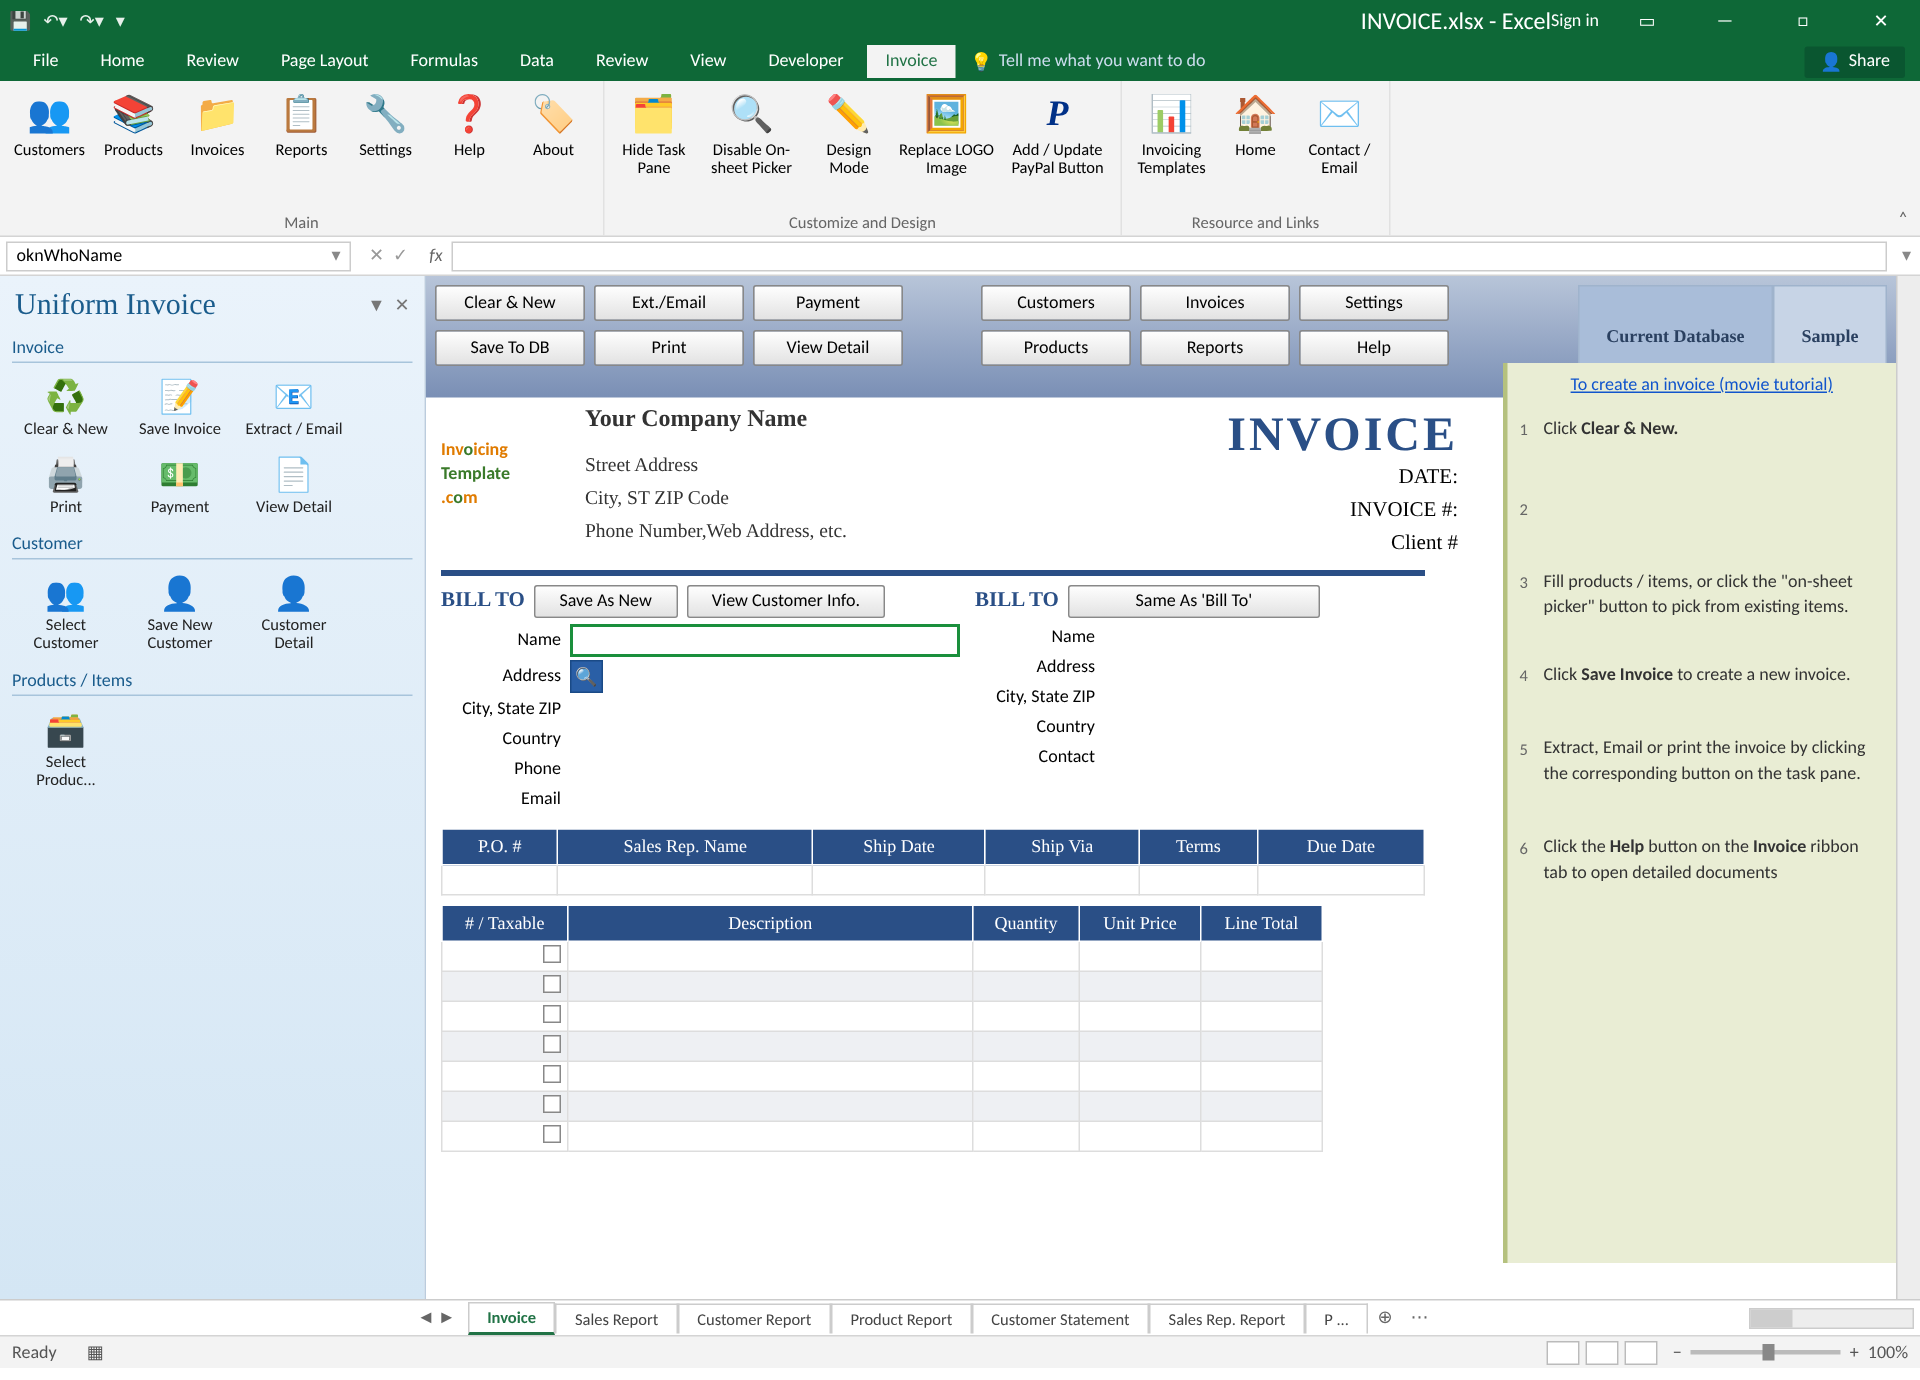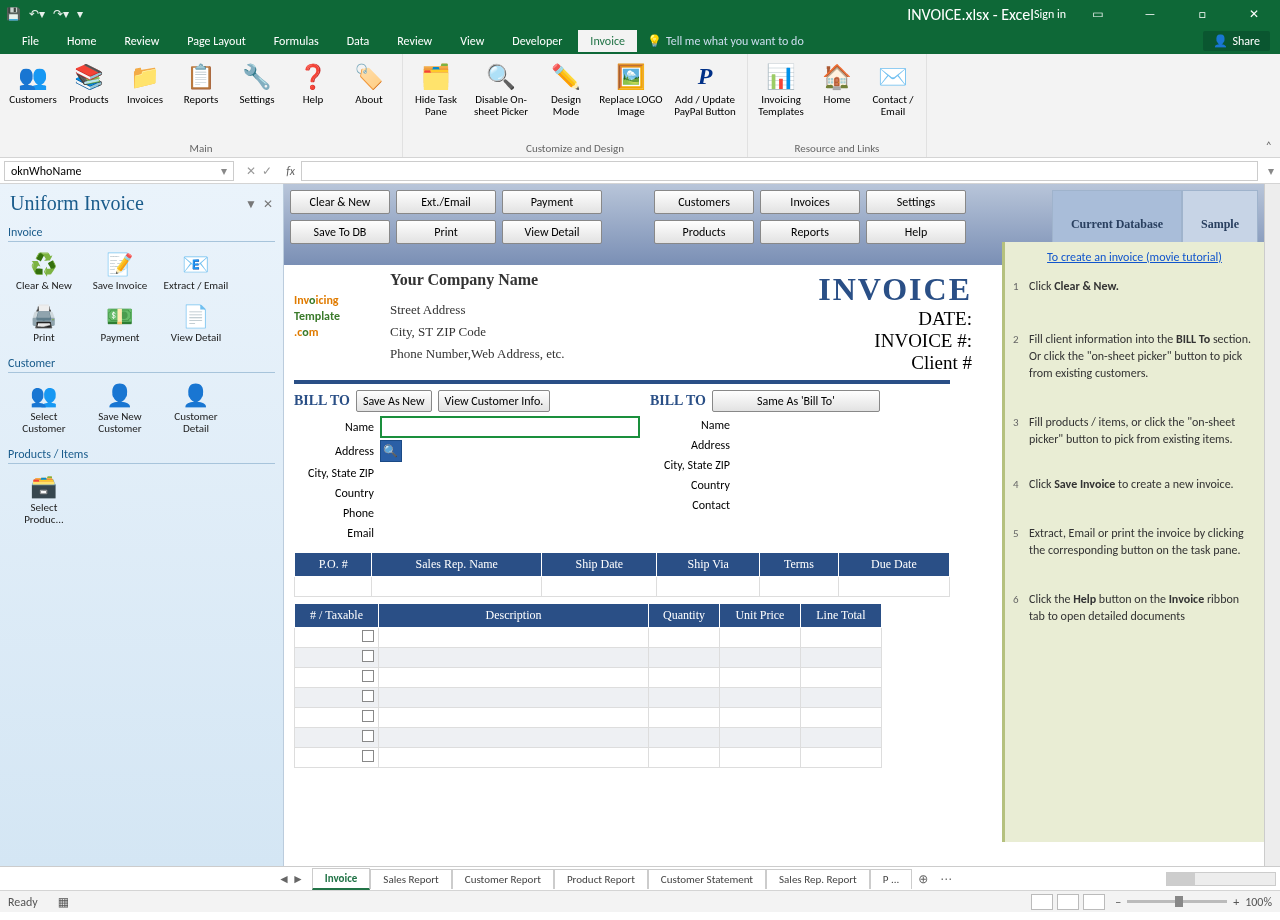--- a/index.html
+++ b/index.html
@@ -51,27 +51,27 @@
 .side-tab.active{background:#a9bdd9}
 .doc{padding:6px 10px;position:relative}
 .doc-row{display:flex}
 .logo{width:90px;height:90px;display:flex;flex-direction:column;justify-content:center;font-family:Georgia,serif;font-weight:bold;font-size:15px;line-height:16px}
 .logo .l1{color:#e07b00}
 .logo .l2{color:#3a7a2a}
 .company{flex:1;padding-left:6px}
 .company .cn{font-family:Georgia,serif;font-weight:bold;font-size:16px;color:#333;margin-bottom:10px}
 .company .cl{font-family:Georgia,serif;font-size:13px;color:#333;line-height:22px}
 .inv-title{font-family:Georgia,serif;font-size:32px;font-weight:bold;color:#2a4f86;letter-spacing:2px;text-align:right}
-.meta{text-align:right;font-family:Georgia,serif;font-size:19px;line-height:22px}
+.meta{text-align:right;font-family:Georgia,serif;font-size:14px;line-height:22px}
 .hr{height:4px;background:#2a4f86;margin:6px 0;border-top:1px solid #2a4f86;border-bottom:1px solid #2a4f86}
 .billship{display:flex;gap:10px;margin-top:6px}
 .bs-col{flex:1}
 .bs-head{display:flex;align-items:center;gap:6px;margin-bottom:4px}
 .bs-title{font-family:Georgia,serif;font-weight:bold;color:#2a4f86;font-size:14px}
-.sbtn{padding:3px 6px;background:linear-gradient(#fefefe,#e2e2e2);border:1px solid #888;font-size:12px;cursor:pointer;border-radius:2px}
+.sbtn{padding:3px 16px;background:linear-gradient(#fefefe,#e2e2e2);border:1px solid #888;font-size:12px;cursor:pointer;border-radius:2px}
 .field-row{display:flex;align-items:center;margin:2px 0;font-family:Georgia,serif;font-size:12px}
 .field-row .fl{width:86px;text-align:right;padding-right:6px}
 .field-row .fv{flex:1;height:18px}
 .name-input{border:2px solid #1a8f3c;height:22px;width:260px}
 .lookup{width:22px;height:22px;background:#2a5fa6;display:inline-flex;align-items:center;justify-content:center;color:#fff;border:1px solid #1a4a86}
 .grid-table{width:100%;border-collapse:collapse;margin-top:8px}
 .grid-table th{background:#2a4f86;color:#fff;font-family:Georgia,serif;font-weight:normal;font-size:12px;padding:4px;border:1px solid #fff}
 .grid-table td{border:1px solid #ddd;height:20px;font-size:11px;text-align:center}
 .grid-table tr.alt td{background:#eef0f3}
 .chk{width:12px;height:12px;border:1px solid #888;display:inline-block;background:#fff}
@@ -499,21 +499,20 @@
 
     <div class="help-panel">
       <a class="help-link">To create an invoice (movie tutorial)</a>
       <div class="help-step">
           <div class="num">1</div>
           <div class="txt"><span>Click </span><b>Clear &amp; New.</b></div>
         </div>
       <div style="height:24px"></div>
       <div class="help-step">
           <div class="num">2</div>
-          <div class="txt"><span>Fill client information into the </span><b>BILL To</b><span> section. Or click the "on-sheet picker" button to pick from existing customers.</span></div>
         </div>
       <div style="height:20px"></div>
       <div class="help-step">
           <div class="num">3</div>
           <div class="txt">Fill products / items, or click the "on-sheet picker" button to pick from existing items.</div>
         </div>
       <div style="height:16px"></div>
       <div class="help-step">
           <div class="num">4</div>
           <div class="txt"><span>Click </span><b>Save Invoice</b><span> to create a new invoice.</span></div>

